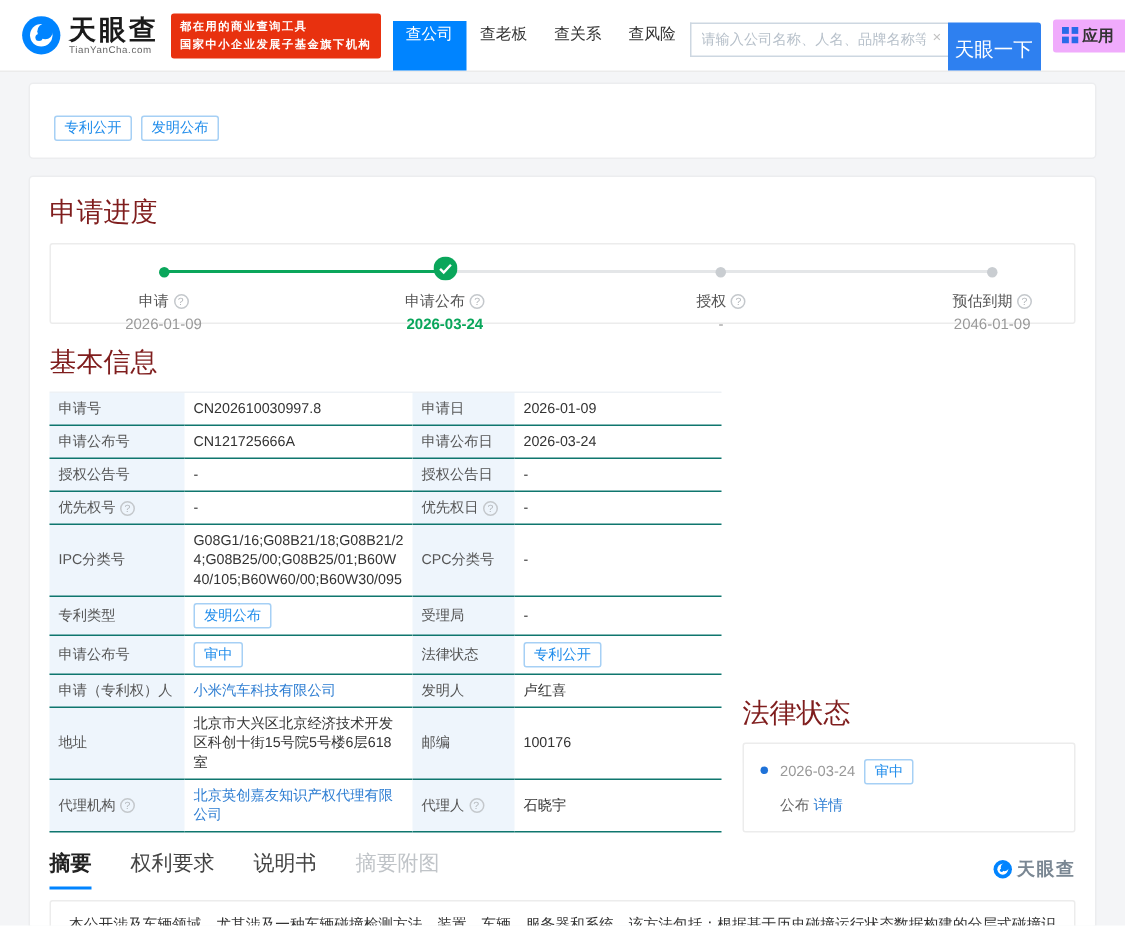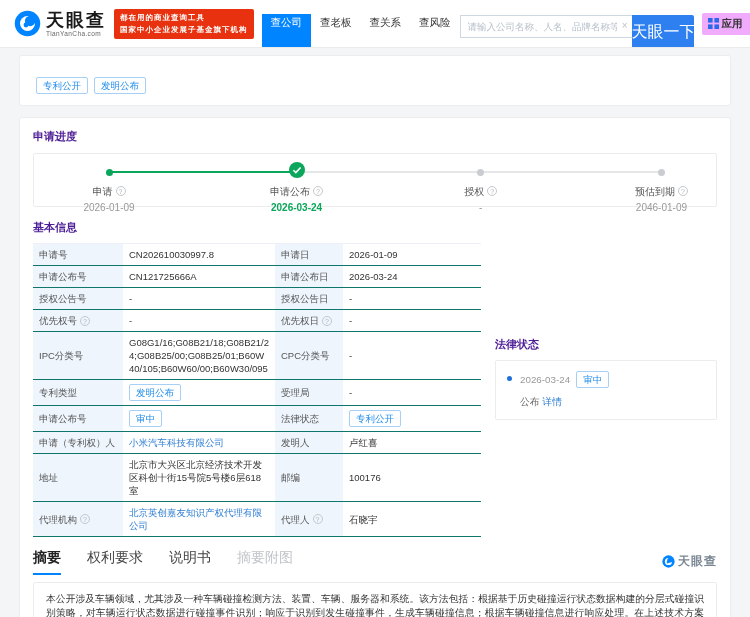--- a/index.html
+++ b/index.html
@@ -16,59 +16,59 @@
 .slogan{background:#e8310f;color:#fff;font-size:7.5px;font-weight:bold;padding:3px 6px;line-height:1.6;border-radius:2px;letter-spacing:1px;flex-shrink:0}
 .search{display:flex;flex-direction:row;height:48px;padding-top:14px;flex-shrink:0}
 .search-tabs{display:flex}
 .stab{font-size:10.5px;padding:2px 9px 3px;color:#333;cursor:pointer}
 .stab.active{background:#0084ff;color:#fff}
 .search-row{display:flex;margin-top:1px}
 .search-box{position:relative}
 .search-input{width:172px;height:23px;border:1px solid #cdd7e1;border-right:none;font-size:9.5px;padding:0 15px 0 7px;color:#333;outline:none;font-family:inherit}
 .search-input::placeholder{color:#b7c0ca}
 .clear-x{position:absolute;right:4px;top:5px;font-size:10px;color:#c2c2c2;cursor:pointer;line-height:12px}
-.search-btn{width:62px;height:36px;background:#2e80f0;color:#fff;font-size:16px;border:none;cursor:pointer;border-radius:0 2px 2px 0;font-family:Liberation Serif, serif}
+.search-btn{width:62px;height:36px;background:#2e80f0;color:#fff;font-size:13px;border:none;cursor:pointer;border-radius:0 2px 2px 0;font-family:Liberation Serif, serif}
 .hnav{margin-left:auto;display:flex;align-items:center;gap:9px;font-size:10.5px;color:#333;flex-shrink:1;min-width:0}
 .nav-chip{display:flex;align-items:center;gap:3px;background:#f0abfc;border-radius:2px;padding:4px 6px;cursor:pointer;font-weight:bold}
 .nav-item{display:flex;gap:2px;cursor:pointer}
 .caret{font-size:7px;color:#9aa3ad;margin-left:1px}
 .vip-chip{background:#e4eefb;border-radius:2px;padding:2px 6px;text-align:center;cursor:pointer;line-height:1.25}
 .vip-top{color:#2a6ae9;font-size:8px;font-weight:bold;font-style:italic}
 .vip-dia{font-size:7px;font-style:normal}
 .vip-bottom{color:#2a6ae9;font-size:7.5px;font-weight:bold}
 .bell-wrap{position:relative;cursor:pointer;display:flex;align-items:center}
 .bell-dot{position:absolute;top:-2px;right:-2px;width:5px;height:5px;border-radius:50%;background:#f3412e}
 
 
 .content{padding:0 20px}
 .card{background:#fff;box-shadow:0 0 0 1px rgba(0,0,0,.03);border-radius:2px}
 .title-card{margin-top:8px;padding:13px 16px 11px}
 .patent-title{font-size:15px;font-weight:bold;color:#222;letter-spacing:.5px}
 .ptags{margin-top:8px;display:flex;gap:6px}
 .tag{display:inline-block;font-size:9.5px;color:#1f8ceb;border:1px solid #a6d0f5;background:#fff;border-radius:2px;padding:1px 6px;line-height:13px;white-space:nowrap}
 .main-card{margin-top:13px;padding:11px 13px 12px}
-.sec-title{font-size:11px;font-weight:bold;color:#4c1d95}
+.sec-title{font-size:18px;font-weight:normal;color:#7f1d1d}
 
 
 .tl-panel{margin-top:9px;height:54px;border:1px solid #ececec;border-radius:2px;position:relative}
 .tl-line{position:absolute;top:17px;height:2px;background:#e4e6e8}
 .tl-line.base{left:11%;right:8%}
 .tl-line.done{left:11%;width:27.5%;background:#0aa65b}
 .tl-step{position:absolute;top:6px;transform:translateX(-50%);text-align:center;width:130px}
 .tl-icon{height:24px;display:flex;align-items:center;justify-content:center}
 .tl-dot{width:7px;height:7px;border-radius:50%;display:block}
 .done .tl-dot{background:#0aa65b}
 .pending .tl-dot{background:#c9cdd1}
 .tl-label{font-size:10px;color:#555;margin-top:1px}
 .tl-date{font-size:10px;color:#999;margin-top:3px}
 .current .tl-date{color:#0aa65b;font-weight:bold}
 .qi{display:inline-block;width:10px;height:10px;line-height:9px;border:1px solid #c4c8cc;border-radius:50%;color:#b2b6ba;font-size:7px;text-align:center;margin-left:3px;vertical-align:1px}
 
 
-.cols{display:flex;gap:14px;margin-top:13px;align-items:center}
+.cols{display:flex;gap:14px;margin-top:13px;align-items:flex-end}
 .col-left{width:448px;flex-shrink:0}
 .col-right{flex:1;display:flex;flex-direction:column}
 .info-table{margin-top:8px;border-top:1px solid #edf1f5}
 .tr{display:grid;grid-template-columns:90px 152px 68px 138px}
 .td{padding:4px 6px;font-size:9.5px;line-height:13px;border-bottom:1px solid #0f766e;display:flex;align-items:center;min-height:22px;word-break:break-all}
 .lab{background:#eef5fc;color:#555}
 .val{color:#333}
 .lnk{color:#2d7dd2;text-decoration:none;cursor:pointer}
 .ls-panel{margin-top:8px;border:1px solid #ececec;border-radius:2px;flex:1;padding:10px 11px}
 .ls-entry{display:flex;gap:8px;font-size:9.8px}

